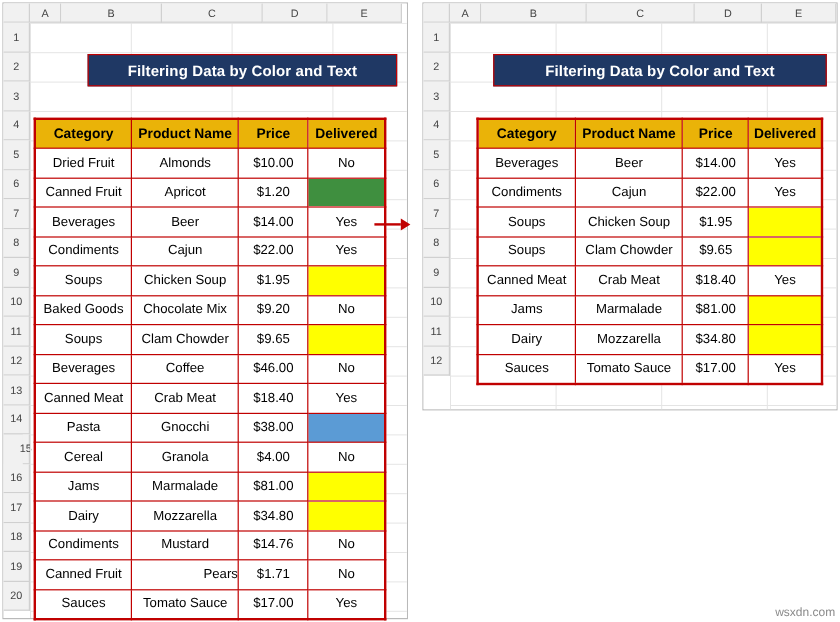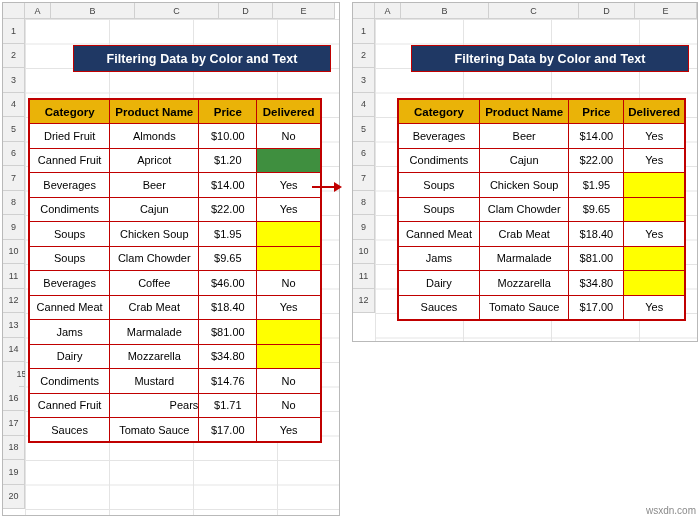--- a/index.html
+++ b/index.html
@@ -241,36 +241,54 @@
               <td style="height: 24.5px;">$22.00</td>
               <td style="height: 24.5px;">Yes</td>
             </tr>
             <tr>
               <td style="height: 24.5px;">Soups</td>
               <td style="height: 24.5px;">Chicken Soup</td>
               <td style="height: 24.5px;">$1.95</td>
               <td class="fill-yellow" style="height: 24.5px;"></td>
             </tr>
             <tr>
+              <td style="height: 24.5px;">Baked Goods</td>
+              <td style="height: 24.5px;">Chocolate Mix</td>
+              <td style="height: 24.5px;">$9.20</td>
+              <td style="height: 24.5px;">No</td>
+            </tr>
+            <tr>
               <td style="height: 24.5px;">Soups</td>
               <td style="height: 24.5px;">Clam Chowder</td>
               <td style="height: 24.5px;">$9.65</td>
               <td class="fill-yellow" style="height: 24.5px;"></td>
             </tr>
             <tr>
               <td style="height: 24.5px;">Beverages</td>
               <td style="height: 24.5px;">Coffee</td>
               <td style="height: 24.5px;">$46.00</td>
               <td style="height: 24.5px;">No</td>
             </tr>
             <tr>
               <td style="height: 24.5px;">Canned Meat</td>
               <td style="height: 24.5px;">Crab Meat</td>
               <td style="height: 24.5px;">$18.40</td>
               <td style="height: 24.5px;">Yes</td>
+            </tr>
+            <tr>
+              <td style="height: 24.5px;">Pasta</td>
+              <td style="height: 24.5px;">Gnocchi</td>
+              <td style="height: 24.5px;">$38.00</td>
+              <td class="fill-blue" style="height: 24.5px;"></td>
+            </tr>
+            <tr>
+              <td style="height: 24.5px;">Cereal</td>
+              <td style="height: 24.5px;">Granola</td>
+              <td style="height: 24.5px;">$4.00</td>
+              <td style="height: 24.5px;">No</td>
             </tr>
             <tr>
               <td style="height: 24.5px;">Jams</td>
               <td style="height: 24.5px;">Marmalade</td>
               <td style="height: 24.5px;">$81.00</td>
               <td class="fill-yellow" style="height: 24.5px;"></td>
             </tr>
             <tr>
               <td style="height: 24.5px;">Dairy</td>
               <td style="height: 24.5px;">Mozzarella</td>

